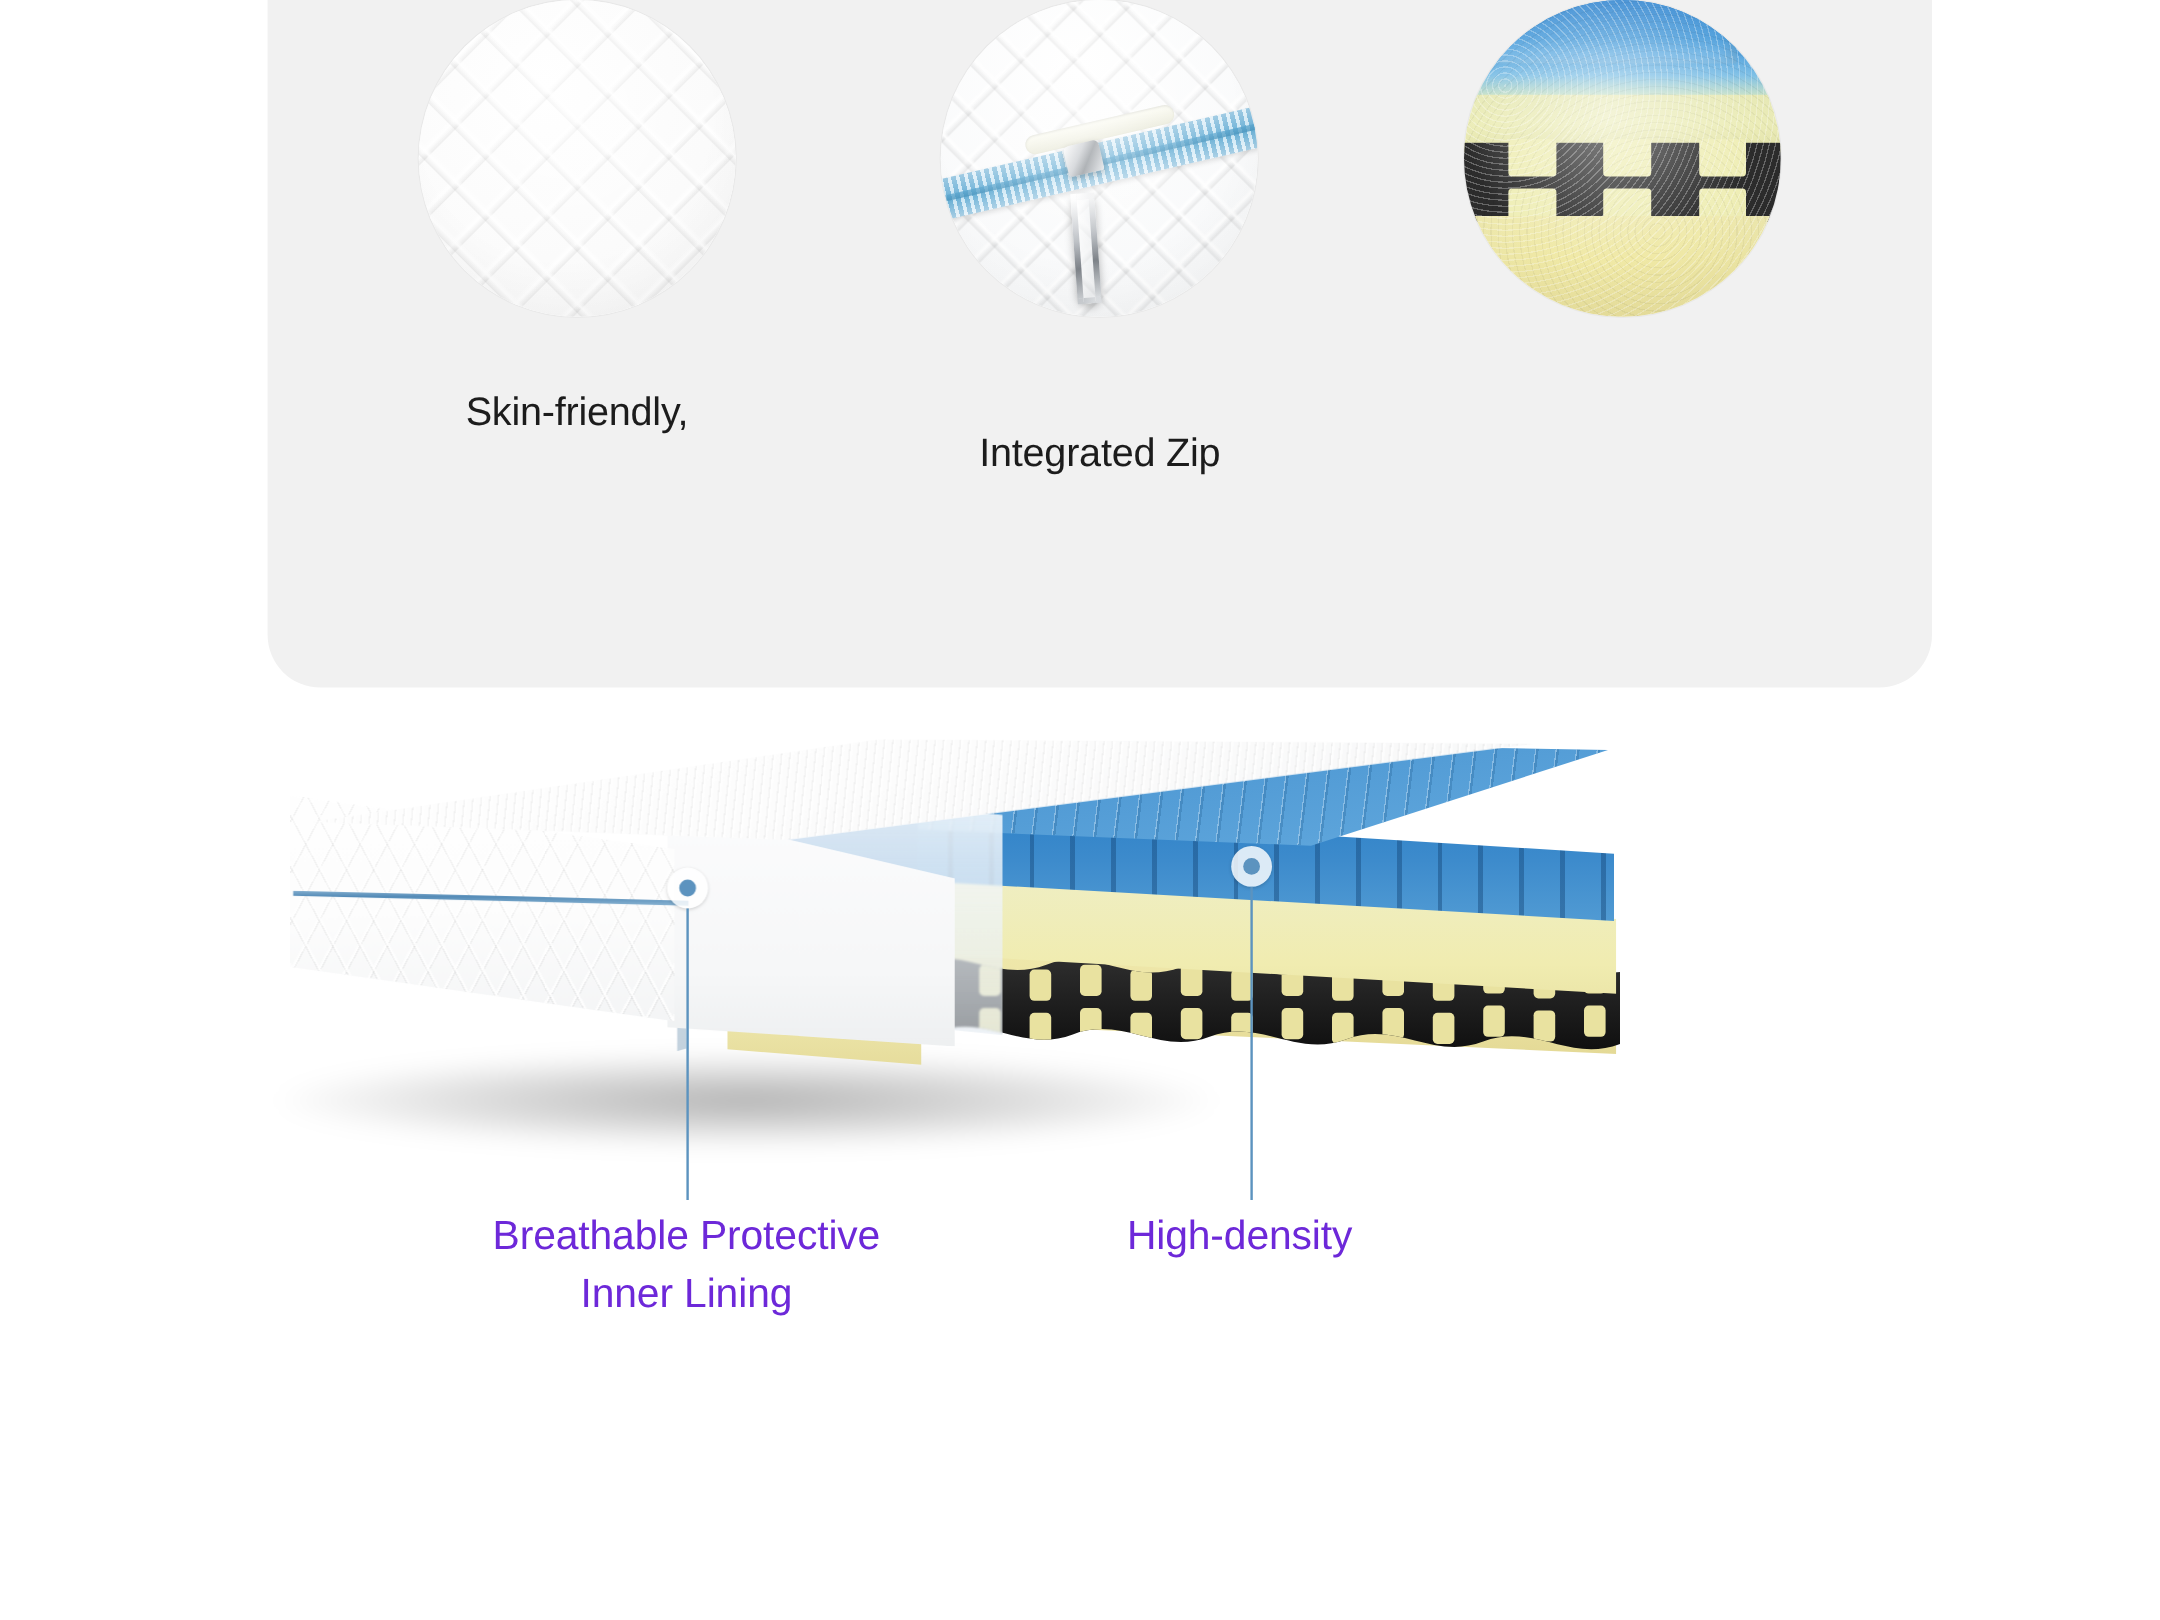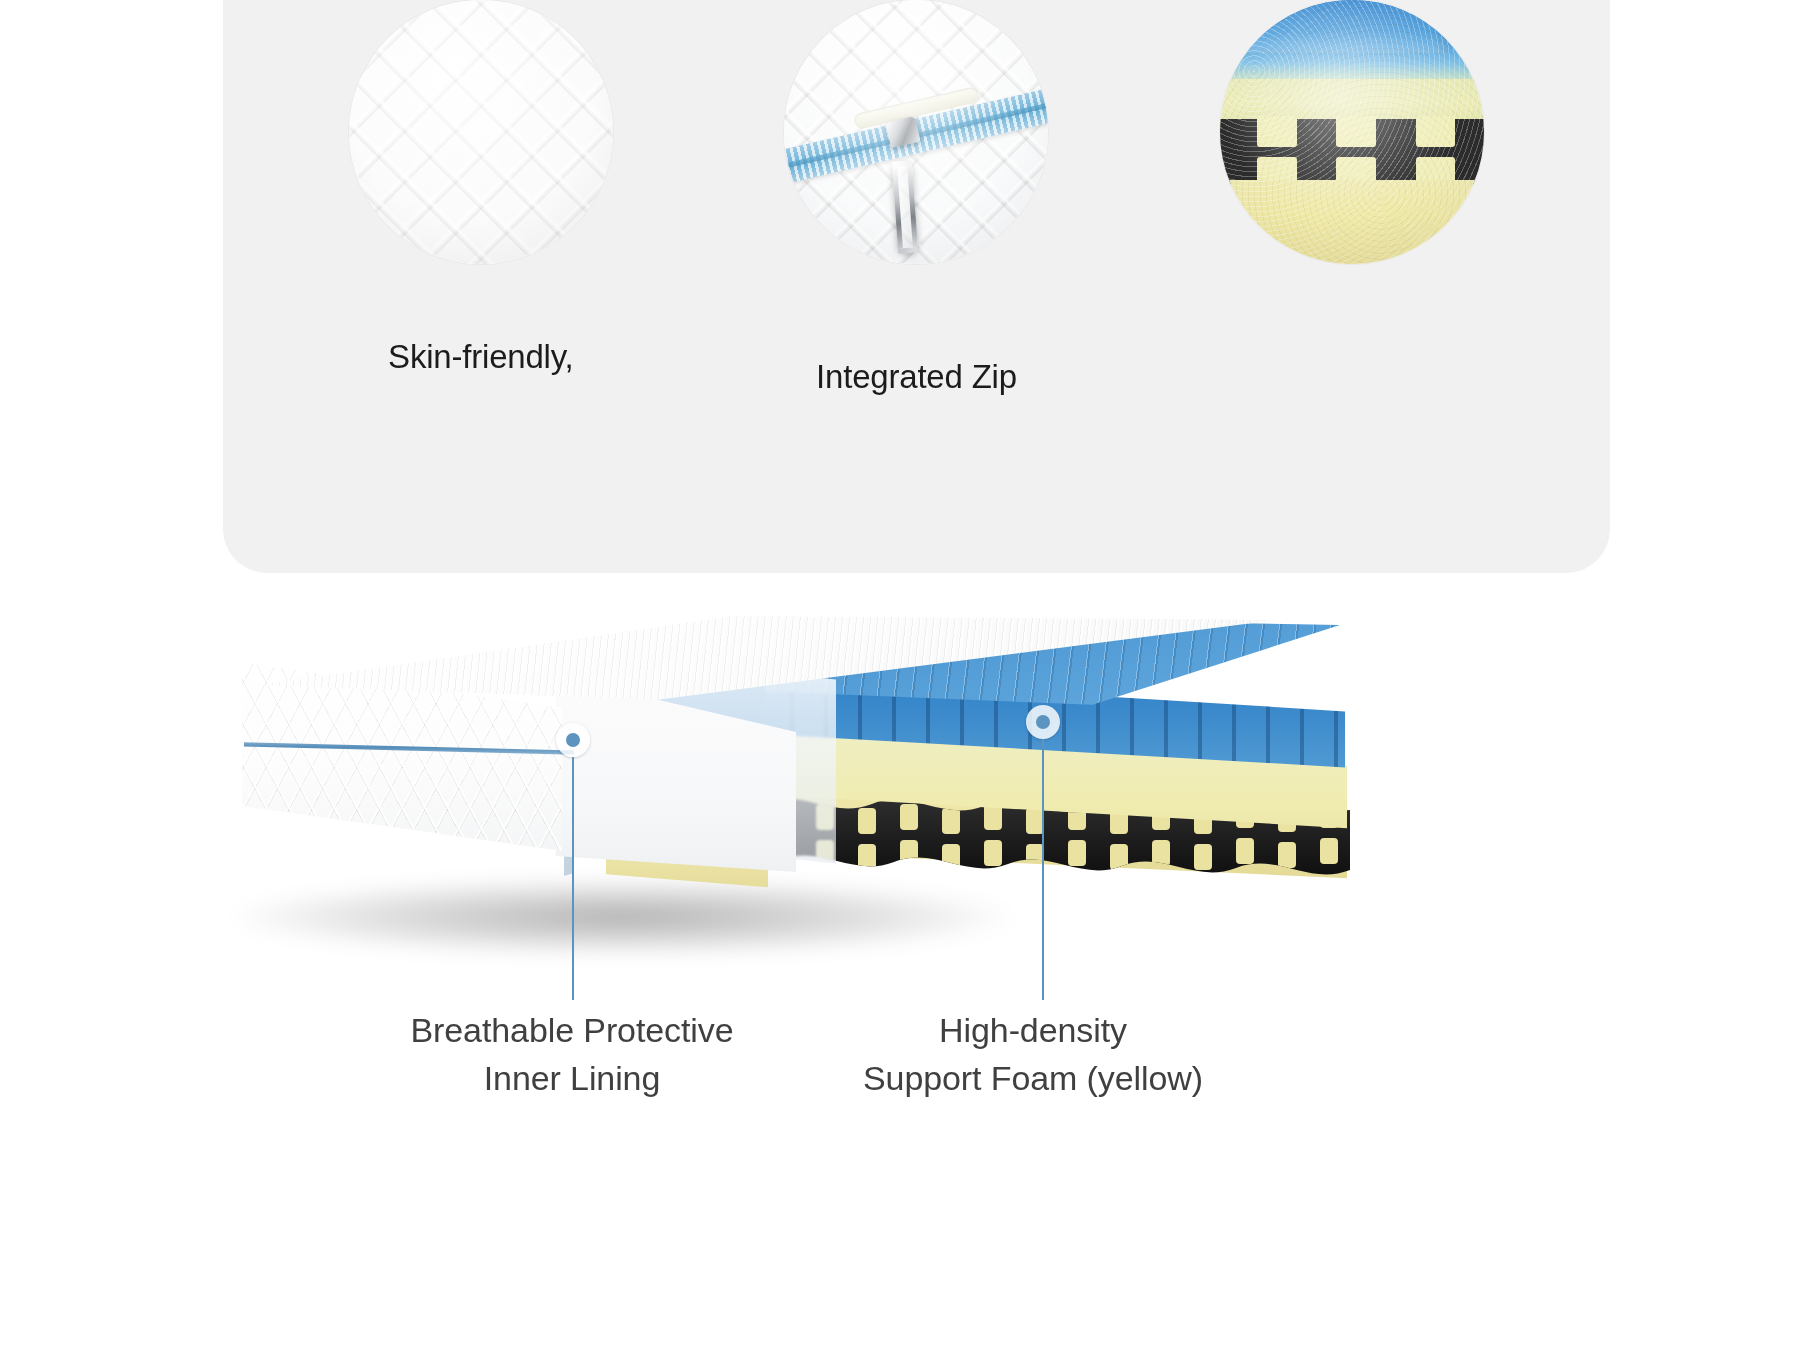--- a/index.html
+++ b/index.html
@@ -142,21 +142,21 @@
     background-image:
       repeating-radial-gradient(circle at 13% 27%, rgba(255,255,255,.35) 0 1px, transparent 1px 5px),
       repeating-radial-gradient(circle at 61% 73%, rgba(0,0,0,.05) 0 1px, transparent 1px 6px);
     opacity:.8; pointer-events:none;
   }
 
   .feature-caption{
     font-size:33px; line-height:1.37; color:#1c1c1c;
     text-align:center; letter-spacing:-0.2px; font-weight:400;
   }
-  .f1-cap{ margin-top:16px; }
+  .f1-cap{ margin-top:2px; }
   .f2-cap{ margin-top:36px; }
   .f3-cap{ margin-top:6px; }
 
   
   .mattress-zone{ position:absolute; left:0; top:560px; width:1800px; height:500px; }
 
   .shadow-main{
     position:absolute; left:232px; top:318px; width:780px; height:78px;
     background:radial-gradient(ellipse at 50% 50%, rgba(0,0,0,.30) 0%, rgba(0,0,0,.12) 45%, rgba(0,0,0,0) 72%);
     filter:blur(9px);
@@ -312,21 +312,21 @@
   .callout-dot i{
     width:14px; height:14px; border-radius:50%;
     background:#5c93bf; display:block;
   }
   .leader{
     position:absolute; width:2px;
     background:#5c93bf;
   }
   .callout-label{
     position:absolute; text-align:center;
-    color:#404040; font-size:34px; line-height:1.42;
+    color:#6d28d9; font-size:34px; line-height:1.42;
     letter-spacing:-0.1px; white-space:nowrap;
   }
 </style>
 </head>
 <body>
 
 <div class="stage">
 
   <div class="feature-panel">
     <div class="feature-grid">
@@ -483,16 +483,15 @@
     <div>Breathable Protective</div>
     <div>Inner Lining</div>
   </div>
 
   <div class="callout-dot" style="left:1026px; top:705px;">
       <i></i>
     </div>
   <div class="leader" style="left:1042px; top:739px; height:261px;"></div>
   <div class="callout-label" style="left:1033px; top:1006px; transform:translateX(-50%);">
     <div>High-density</div>
-    <div>Support Foam (yellow)</div>
   </div>
 
 </div>
 
 </body></html>

